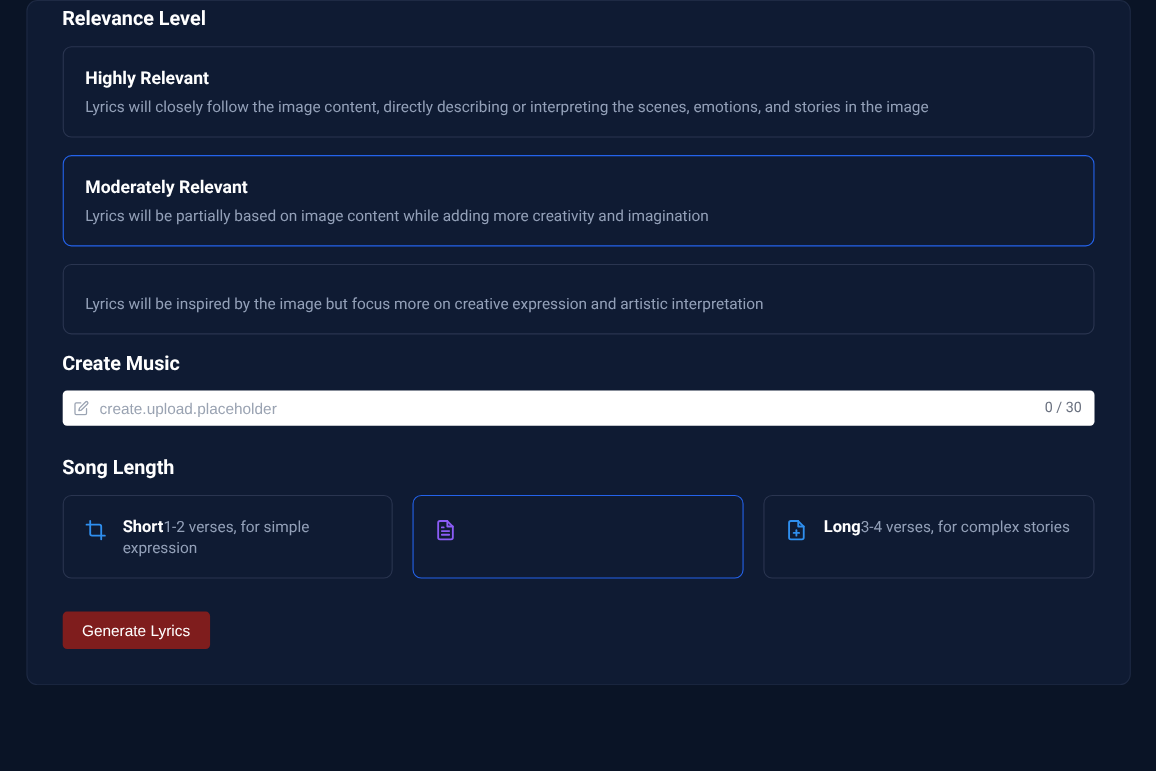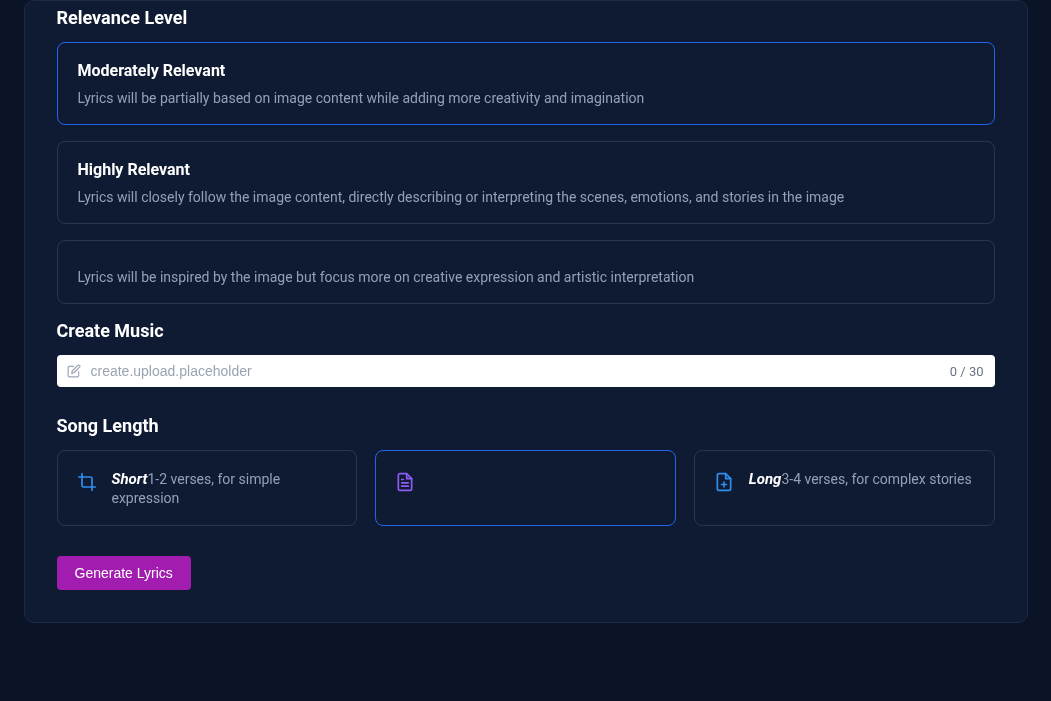--- a/index.html
+++ b/index.html
@@ -101,52 +101,51 @@
     margin-top: 2px;
     display: flex;
     align-items: center;
     justify-content: center;
   }
   .length-text { flex: 1; }
   .length-title {
     font-weight: 700;
     font-size: 15px;
     color: #ffffff;
-    font-style: italic;
   }
   .length-desc {
     font-size: 14px;
     color: #93a0b8;
   }
   .generate-btn {
-    background: #a21caf;
+    background: #7f1d1d;
     border: none;
     color: #ffffff;
     font-size: 14px;
     padding: 9px 18px;
     border-radius: 4px;
     cursor: pointer;
   }
 </style>
 </head>
 <body>
 
 <div class="panel">
 
   
   <h2 class="section-title">Relevance Level</h2>
 
+  <div class="option-card">
+    <div class="option-title">Highly Relevant</div>
+    <div class="option-desc">Lyrics will closely follow the image content, directly describing or interpreting the scenes, emotions, and stories in the image</div>
+  </div>
+
   <div class="option-card selected">
     <div class="option-title">Moderately Relevant</div>
     <div class="option-desc">Lyrics will be partially based on image content while adding more creativity and imagination</div>
-  </div>
-
-  <div class="option-card">
-    <div class="option-title">Highly Relevant</div>
-    <div class="option-desc">Lyrics will closely follow the image content, directly describing or interpreting the scenes, emotions, and stories in the image</div>
   </div>
 
   <div class="option-card">
     <div class="option-desc">Lyrics will be inspired by the image but focus more on creative expression and artistic interpretation</div>
   </div>
 
   
   <h2 class="section-title" style="margin-top:8px;">Create Music</h2>
   <div class="input-wrap">
     <span class="input-icon">

